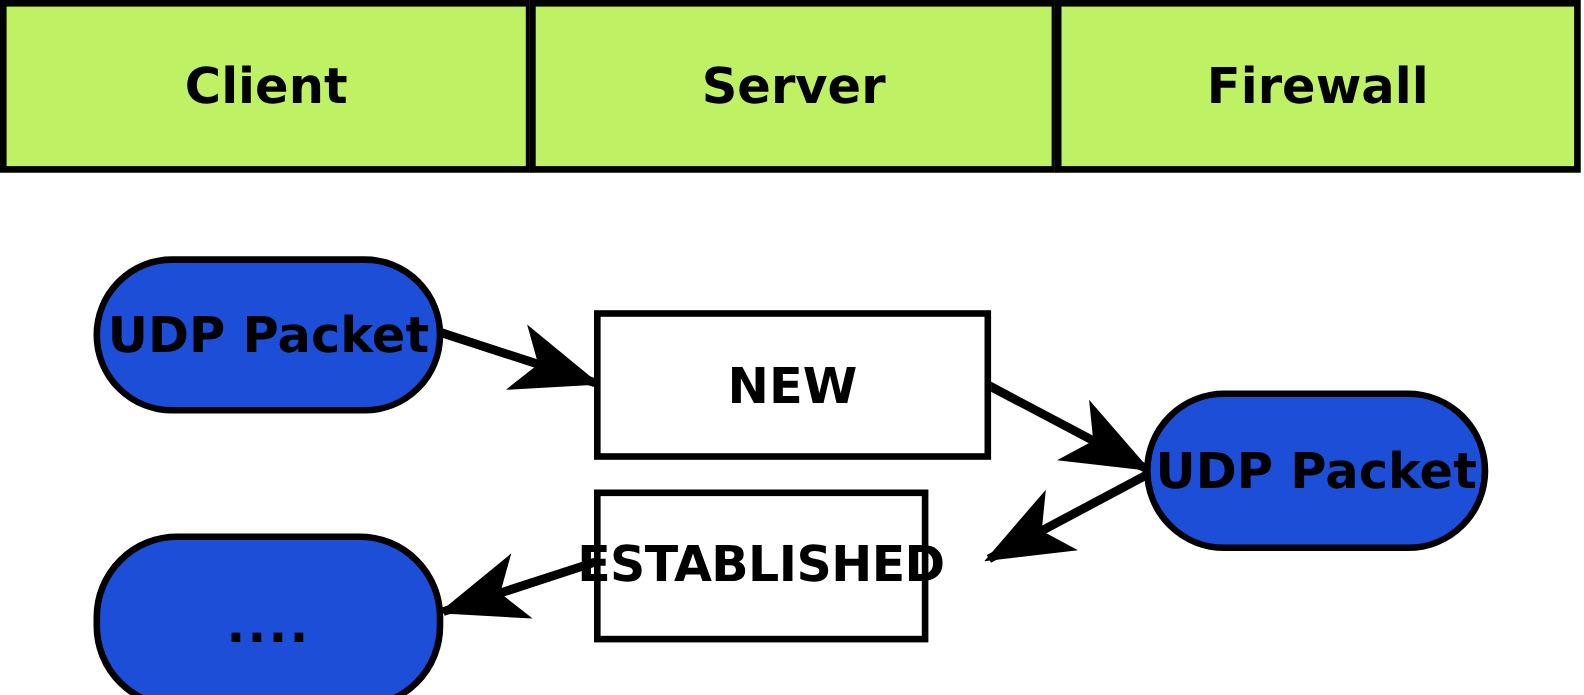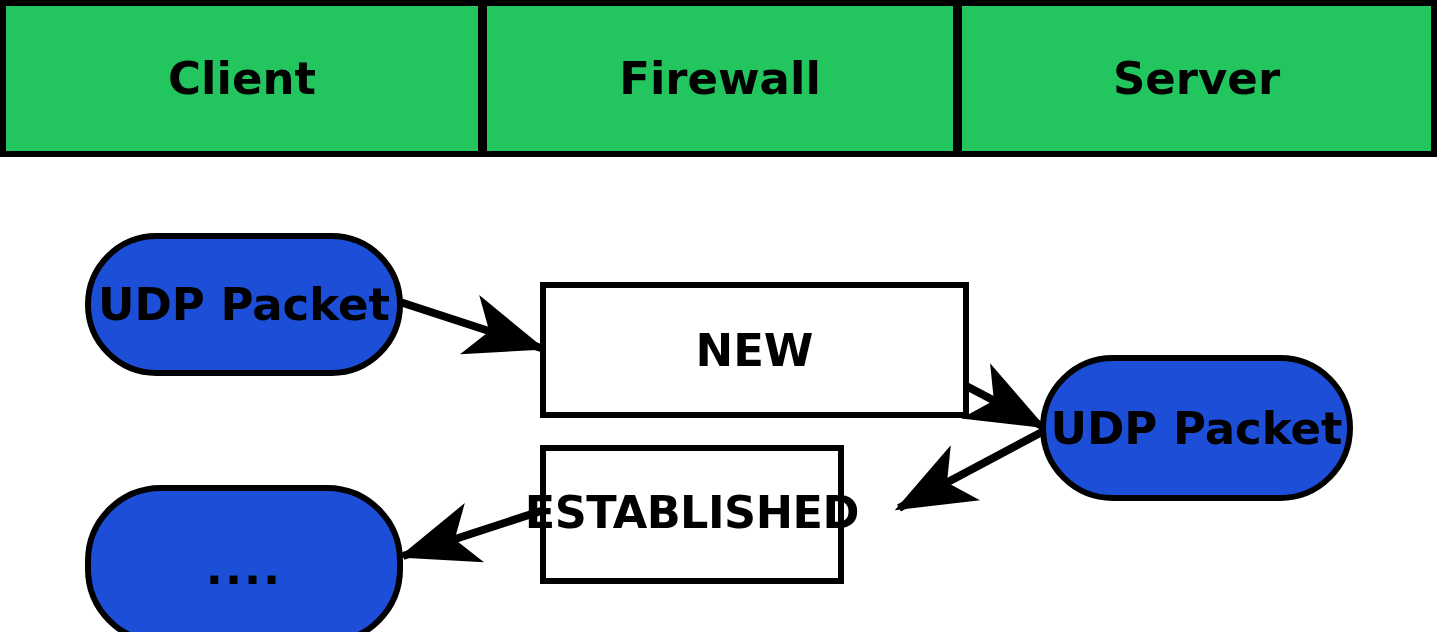--- a/index.html
+++ b/index.html
@@ -25,21 +25,21 @@
     top: 0px;
     width: 1440px;
     height: 157px;
     display: flex;
     box-sizing: border-box;
   }
   .header-cell {
     position: relative;
     box-sizing: border-box;
     border: 6px solid #000000;
-    background: #22c55e;
+    background: #bef264;
     display: flex;
     align-items: center;
     justify-content: center;
   }
   .header-cell.c1 { width: 484px; }
   .header-cell.c2 { width: 478px; margin-left: -3px; }
   .header-cell.c3 { width: 481px; margin-left: -3px; }
   .header-label {
     font-family: "DejaVu Sans", sans-serif;
     font-weight: bold;
@@ -86,21 +86,21 @@
     background: #ffffff;
     border: 6px solid #000000;
     border-radius: 0px;
   }
 
   
   #node-udp-client {
     left: 85px; top: 233px; width: 318px; height: 143px;
   }
   #node-new {
-    left: 540px; top: 282px; width: 429px; height: 136px;
+    left: 540px; top: 282px; width: 361px; height: 136px;
   }
   #node-udp-server {
     left: 1040px; top: 355px; width: 313px; height: 146px;
   }
   #node-established {
     left: 540px; top: 445px; width: 304px; height: 139px;
   }
   #node-dots {
     left: 85px; top: 485px; width: 318px; height: 160px;
   }
@@ -121,25 +121,25 @@
 </style>
 </head>
 <body>
 
 <div id="canvas">
 
   <div class="header-table">
     <div class="header-cell c1">
       <span class="header-label">Client</span>
     </div>
+    <div class="header-cell c3">
+      <span class="header-label">Server</span>
+    </div>
     <div class="header-cell c2">
       <span class="header-label">Firewall</span>
-    </div>
-    <div class="header-cell c3">
-      <span class="header-label">Server</span>
     </div>
   </div>
 
   <svg id="arrows" viewBox="0 0 1440 632" width="1440" height="632" xmlns="http://www.w3.org/2000/svg">
     <defs>
       <marker id="ah" markerWidth="10" markerHeight="8" refX="9.4" refY="4" orient="auto" markerUnits="strokeWidth">
         <path d="M0,0.1 L10,4 L0,7.9 L2.6,4 Z" fill="#000000"></path>
       </marker>
     </defs>
 

